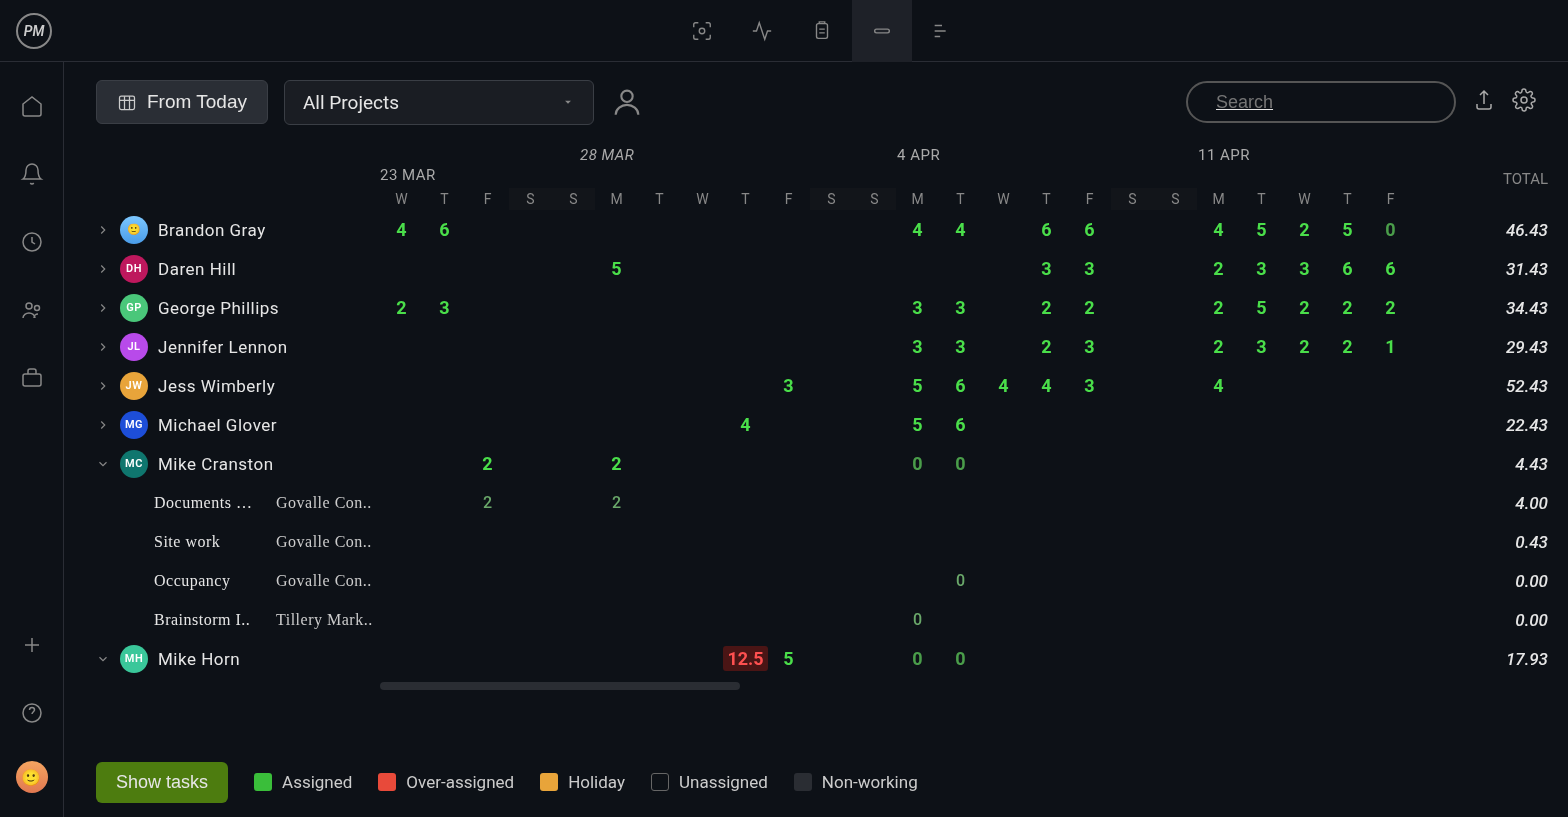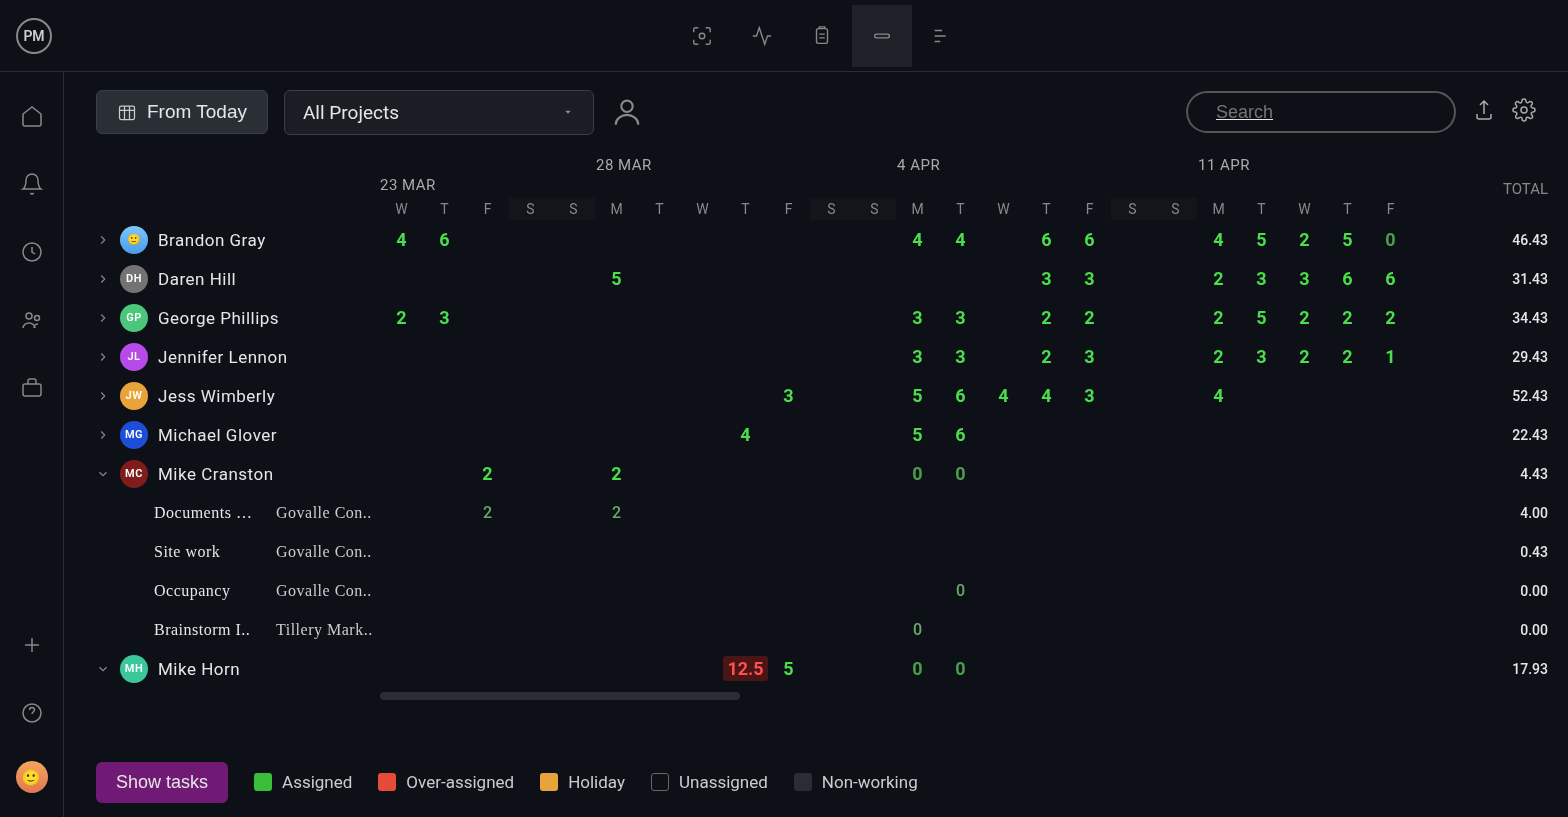--- a/index.html
+++ b/index.html
@@ -9,26 +9,27 @@
   color: #e6e6e6;
   width: 1568px;
   height: 817px;
   overflow: hidden;
   display: flex;
   flex-direction: column;
 }
 
 
 .topbar {
-  height: 72px;
+  height: 62px;
   background: #0d1117;
   border-bottom: 1px solid #2a2d35;
   display: flex;
   align-items: center;
   padding: 12px 12px;
+  font-style: italic;
 }
 .logo {
   width: 36px; height: 36px;
   border-radius: 50%;
   border: 2px solid #888;
   display: flex; align-items: center; justify-content: center;
   font-size: 14px; font-weight: 600; color: #ccc;
   margin-left: 4px;
 }
 .topbar-icons {
@@ -243,22 +244,23 @@
 .val.over {
   color: #ff5050;
   background: #4a1515;
   border-radius: 3px;
   padding: 2px 4px;
 }
 .sub-val { color: #6aa86a; font-size: 16px; font-weight: 500; }
 .weekend { background: #12151a; }
 .total-col.val-total {
   color: #e6e6e6;
-  font-size: 14px;
+  font-size: 17px;
   font-weight: 500;
+  font-style: italic;
 }
 .subrow .name-col {
   padding-left: 90px;
   font-size: 16px;
   display: flex;
   gap: 12px;
   font-family: Liberation Serif, serif;
 }
 .subrow .task-name { width: 110px; white-space: nowrap; overflow: hidden; text-overflow: ellipsis; }
 .subrow .proj-name { color: #ccc; white-space: nowrap; overflow: hidden; text-overflow: ellipsis; flex: 1; }
@@ -266,21 +268,21 @@
 
 
 .footer {
   height: 70px;
   display: flex;
   align-items: center;
   padding: 0 32px;
   gap: 26px;
 }
 .btn-show-tasks {
-  background: #701a75;
+  background: #4d7c0f;
   border: none;
   border-radius: 6px;
   padding: 10px 20px;
   font-size: 18px;
   color: #e6e6e6;
   cursor: pointer;
 }
 .legend-item {
   display: flex;
   align-items: center;
@@ -411,21 +413,21 @@
               <circle cx="12" cy="12" r="3"></circle>
               <path d="M19.4 15a1.7 1.7 0 00.3 1.8l.1.1a2 2 0 11-2.8 2.8l-.1-.1a1.7 1.7 0 00-1.8-.3 1.7 1.7 0 00-1 1.5V21a2 2 0 11-4 0v-.1a1.7 1.7 0 00-1-1.5 1.7 1.7 0 00-1.8.3l-.1.1a2 2 0 11-2.8-2.8l.1-.1a1.7 1.7 0 00.3-1.8 1.7 1.7 0 00-1.5-1H3a2 2 0 110-4h.1a1.7 1.7 0 001.5-1 1.7 1.7 0 00-.3-1.8l-.1-.1a2 2 0 112.8-2.8l.1.1a1.7 1.7 0 001.8.3h0a1.7 1.7 0 001-1.5V3a2 2 0 114 0v.1a1.7 1.7 0 001 1.5 1.7 1.7 0 001.8-.3l.1-.1a2 2 0 112.8 2.8l-.1.1a1.7 1.7 0 00-.3 1.8v0a1.7 1.7 0 001.5 1H21a2 2 0 110 4h-.1a1.7 1.7 0 00-1.5 1z"></path>
             </svg></div>
       </div>
     </div>
 
     <div class="grid">
       <div class="grid-inner" id="grid-inner">
           <div class="header-row">
             <div class="group-label" style="left: 316px; margin-top: 20px;">23 MAR</div>
-            <div class="group-label" style="left: 532px;">28 MAR</div>
+            <div class="group-label" style="left: 516px; font-style: italic;">28 MAR</div>
             <div class="group-label" style="left: 833px;">4 APR</div>
             <div class="group-label" style="left: 1134px;">11 APR</div>
             <div class="total-col">TOTAL</div>
           </div>
           <div class="subheader-row">
             <div class="name-col"></div>
             <div class="cell">W</div>
             <div class="cell">T</div>
             <div class="cell">F</div>
             <div class="cell weekend">S</div>
@@ -509,21 +511,21 @@
             </div>
             <div class="total-col val-total">46.43</div>
           </div>
           <div class="row">
             <div class="name-col">
               <span class="chevron">
                 <svg viewBox="0 0 24 24">
                   <path d="M9 6l6 6-6 6"></path>
                 </svg>
               </span>
-              <span class="avatar" style="background:#737373">DH</span>
+              <span class="avatar" style="background:#be185d">DH</span>
               <span>Daren Hill</span>
             </div>
             <div class="cell"></div>
             <div class="cell"></div>
             <div class="cell"></div>
             <div class="cell weekend"></div>
             <div class="cell weekend"></div>
             <div class="cell">
               <span class="val">5</span>
             </div>
@@ -765,21 +767,21 @@
             <div class="cell"></div>
             <div class="total-col val-total">22.43</div>
           </div>
           <div class="row">
             <div class="name-col">
               <span class="chevron">
                 <svg viewBox="0 0 24 24">
                   <path d="M6 9l6 6 6-6"></path>
                 </svg>
               </span>
-              <span class="avatar" style="background:#7f1d1d">MC</span>
+              <span class="avatar" style="background:#0f766e">MC</span>
               <span>Mike Cranston</span>
             </div>
             <div class="cell"></div>
             <div class="cell"></div>
             <div class="cell">
               <span class="val">2</span>
             </div>
             <div class="cell weekend"></div>
             <div class="cell weekend"></div>
             <div class="cell">

